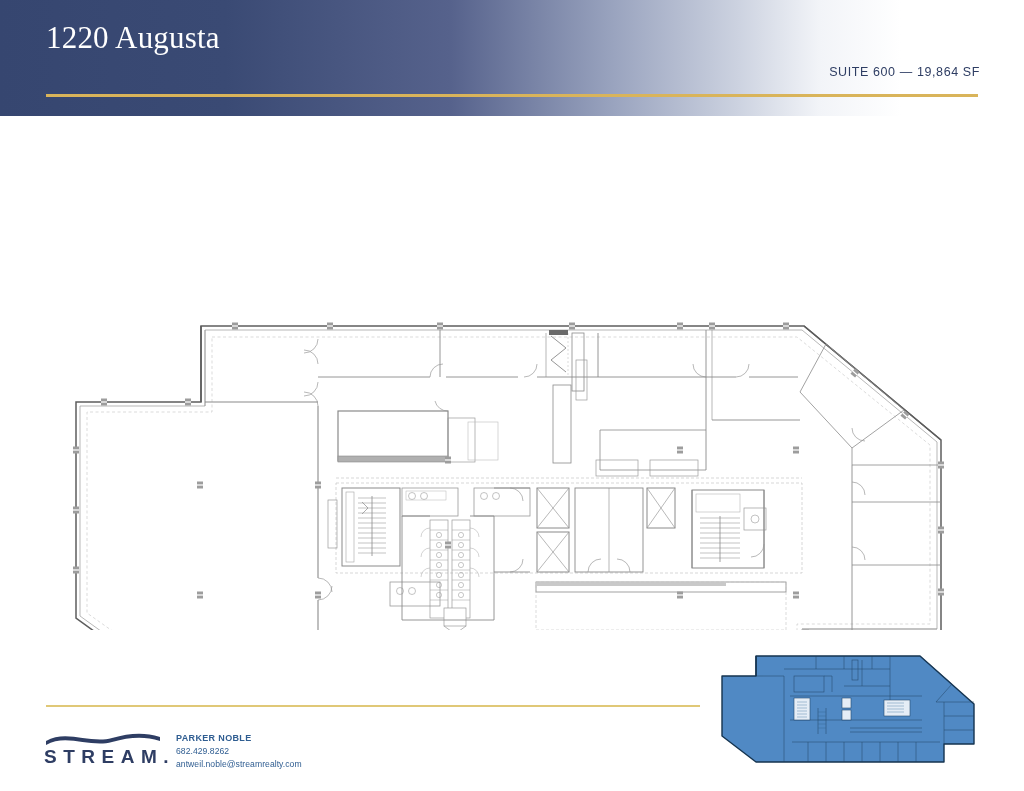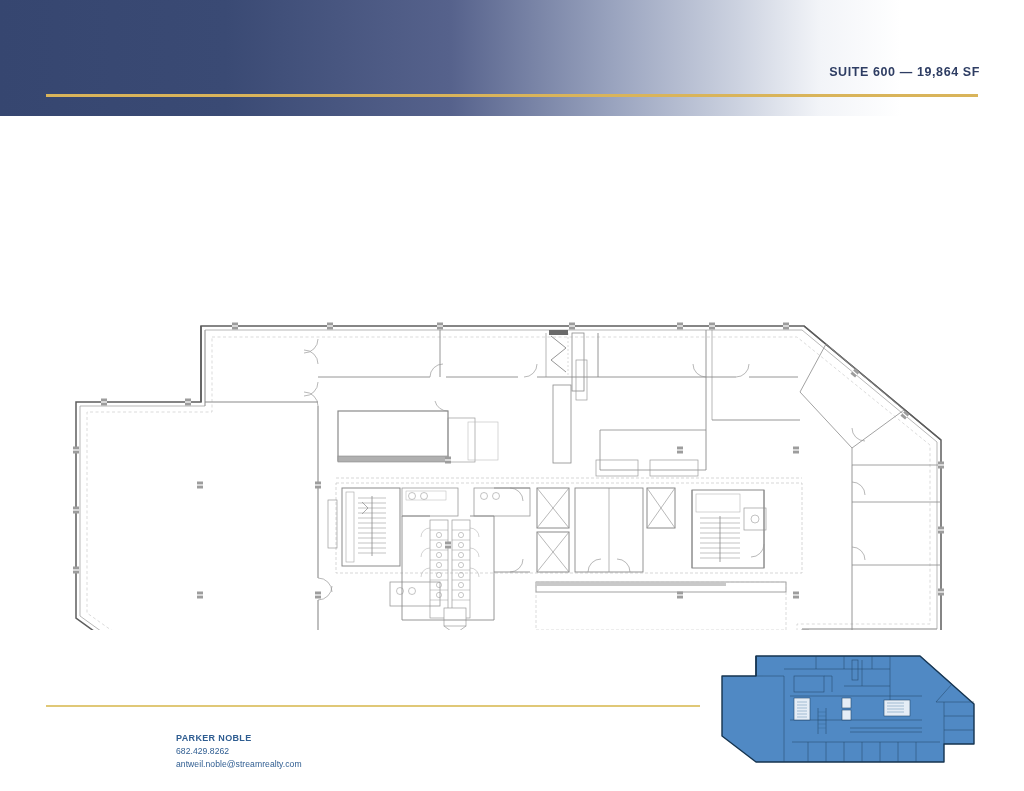--- a/index.html
+++ b/index.html
@@ -55,21 +55,21 @@
     position: absolute;
     left: 46px; top: 94px;
     width: 932px;
     height: 3px;
     background: #d9b45a;
   }
   #suite-label {
     position: absolute;
     right: 44px; top: 65px;
     font-size: 12.5px;
-    font-weight: bold;
+    font-weight: normal;
     letter-spacing: 0.6px;
     color: #2e3d63;
     white-space: nowrap;
   }
 
   
   #floorplan-area {
     position: absolute;
     left: 0; top: 130px;
     width: 1024px;
@@ -131,20 +131,21 @@
     position: absolute;
     left: 712px; top: 638px;
     width: 275px;
     height: 140px;
   }
 </style>
 </head>
 <body>
 
 <div id="header-banner">
+  <div id="header-title">1220 Augusta</div>
   <div id="header-rule"></div>
   <div id="suite-label">SUITE 600 — 19,864 SF</div>
 </div>
 
 <div id="floorplan-area">
 <svg id="floorplan-svg" width="1024" height="500" viewBox="0 0 1024 500">
   <defs>
     <g id="mullion">
       <rect x="-3" y="-3.5" width="6" height="7" fill="#9d9d9d"></rect>
       <rect x="-3" y="-0.6" width="6" height="1.2" fill="#ffffff"></rect>
@@ -478,20 +479,26 @@
     <use href="#mullion" x="796" y="465"></use>
     <use href="#mullion" x="448" y="330"></use>
   </g>
 </svg>
 </div>
 
 <div id="footer-rule"></div>
 
 <div id="footer">
 
+  <div id="stream-logo">
+    <svg width="118" height="18" viewBox="0 0 118 18">
+      <path d="M2,11 C22,-1 46,14 68,8 C86,3 100,2 116,7 L116,11 C100,6 86,7 68,12 C46,18 22,3 2,15 Z" fill="#2e3d63"></path>
+    </svg>
+    <div id="logo-wordmark">STREAM.</div>
+  </div>
 
   <div class="contact-block" id="contact-0">
     <div class="contact-name">PARKER NOBLE</div>
     <div class="contact-phone">682.429.8262</div>
     <div class="contact-email">antweil.noble@streamrealty.com</div>
   </div>
 
 </div>
 
 <div id="keyplan">

